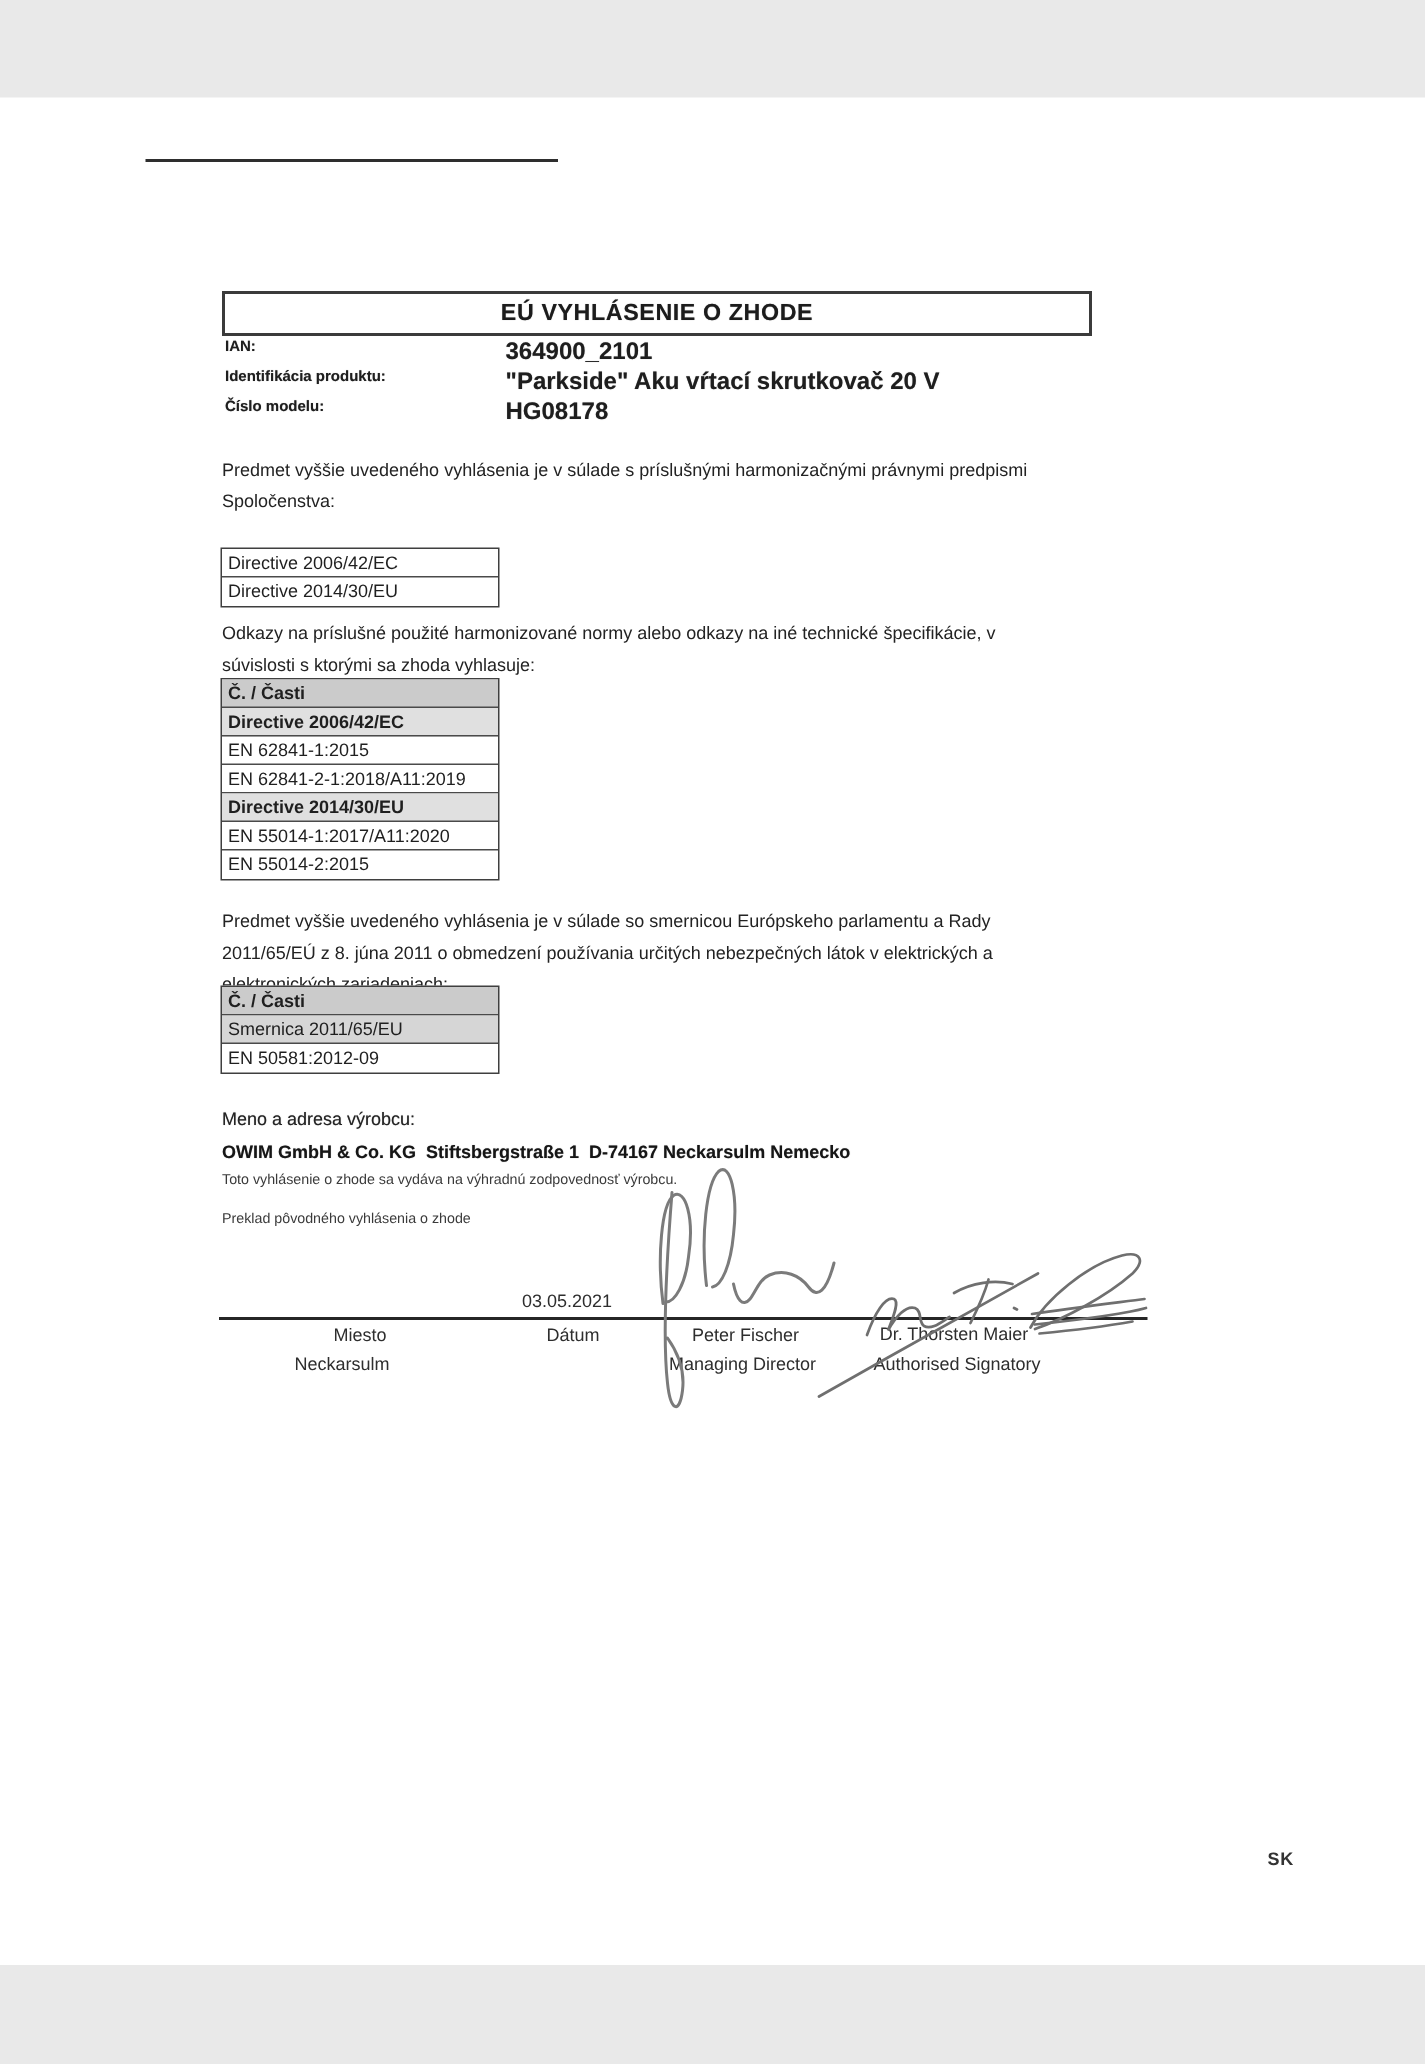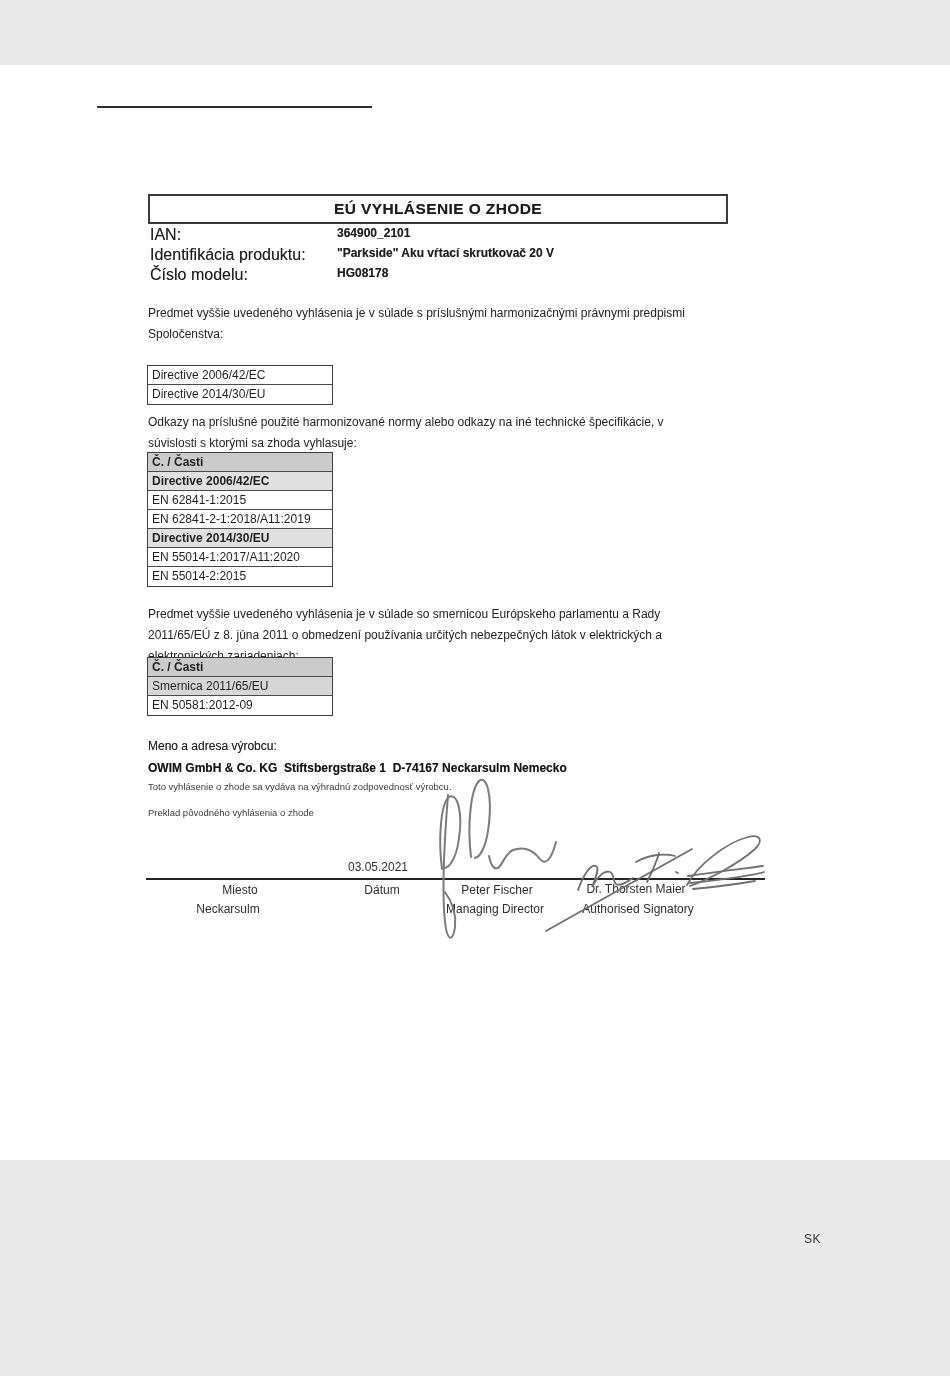--- a/index.html
+++ b/index.html
@@ -5,36 +5,36 @@
   * { margin:0; padding:0; box-sizing:border-box; }
   html,body { width:950px; height:1376px; }
   body {
     position:relative;
     background:#e9e9e9;
     font-family:"Liberation Sans", sans-serif;
     color:#262626;
     overflow:hidden;
   }
   .page {
-    position:absolute; left:0; top:65px; width:950px; height:1095px;
+    position:absolute; left:0; top:65px; width:950px; height:1245px;
     background:#ffffff;
   }
   .abs { position:absolute; }
   .scan { text-shadow:0 0 0.5px rgba(40,40,40,0.55); }
   .top-rule { left:97px; top:41px; width:275px; height:2px; background:#2e2e2e; }
 
   .title-box {
     left:148px; top:129px; width:580px; height:30px;
     border:2px solid #3b3b3b;
     display:flex; align-items:center; justify-content:center;
   }
   .title-box span { font-weight:bold; font-size:15.5px; letter-spacing:0.4px; color:#1c1c1c; }
 
-  .info-label { left:150px; width:185px; font-weight:normal; font-size:16px; color:#1e1e1e; }
-  .info-value { left:337px; width:400px; font-weight:bold; font-size:12px; color:#1e1e1e; }
+  .info-label { left:150px; width:185px; font-weight:bold; font-size:10px; color:#1e1e1e; }
+  .info-value { left:337px; width:400px; font-weight:bold; font-size:16px; color:#1e1e1e; }
 
   .para { left:148px; font-size:12px; line-height:21px; color:#232323; }
   .para div { white-space:nowrap; }
 
   .doc-table {
     left:147px; width:186px;
     border:1.5px solid #3f3f3f;
     font-size:12px; color:#1f1f1f;
     background:#fff;
   }
@@ -48,21 +48,21 @@
   .row.sub  { background:var(--sub-bg,#e0e0e0); font-weight:bold; }
   .row.sub2 { background:var(--sub2-bg,#d6d6d6); }
 
   .small-note { left:148px; font-size:9.5px; color:#3a3a3a; }
   .manu-label { left:148px; font-size:12px; color:#242424; }
   .manu-name  { left:148px; font-size:12px; font-weight:bold; color:#161616; white-space:pre; }
 
   .sig-rule { left:146px; top:813px; width:619px; height:2px; background:#262626; }
   .sig-text { font-size:12px; color:#2e2e2e; text-align:center; }
 
-  .footer-lang { left:804px; top:1167px; font-size:12px; color:#333; letter-spacing:0.5px; }
+  .footer-lang { left:845px; top:1167px; font-size:12px; color:#333; letter-spacing:0.5px;font-weight:bold; }
 
   svg.signatures { position:absolute; left:0; top:0; width:950px; height:1376px; pointer-events:none; }
 </style>
 </head>
 <body style="background: rgb(233, 233, 233);">
 
 <div class="page">
 
   <div class="abs top-rule"></div>
 

